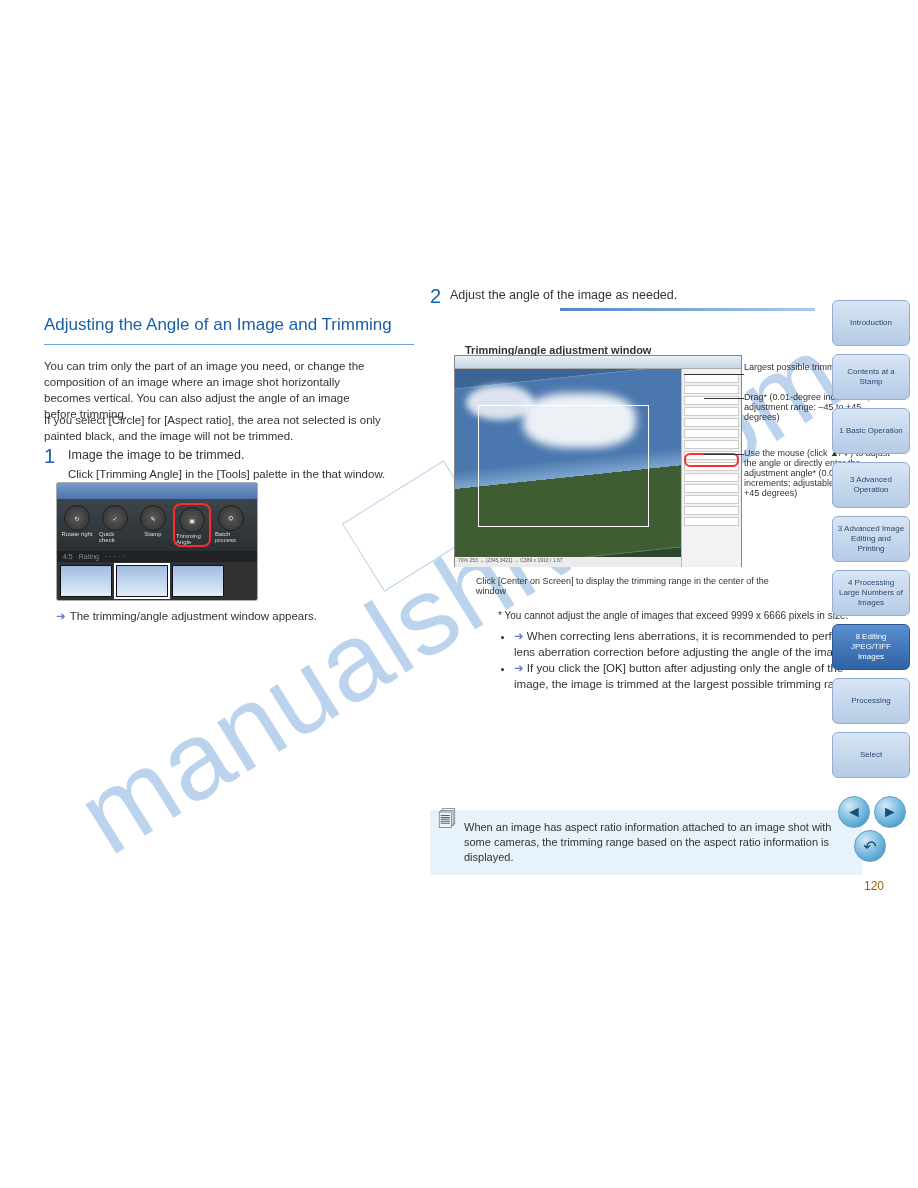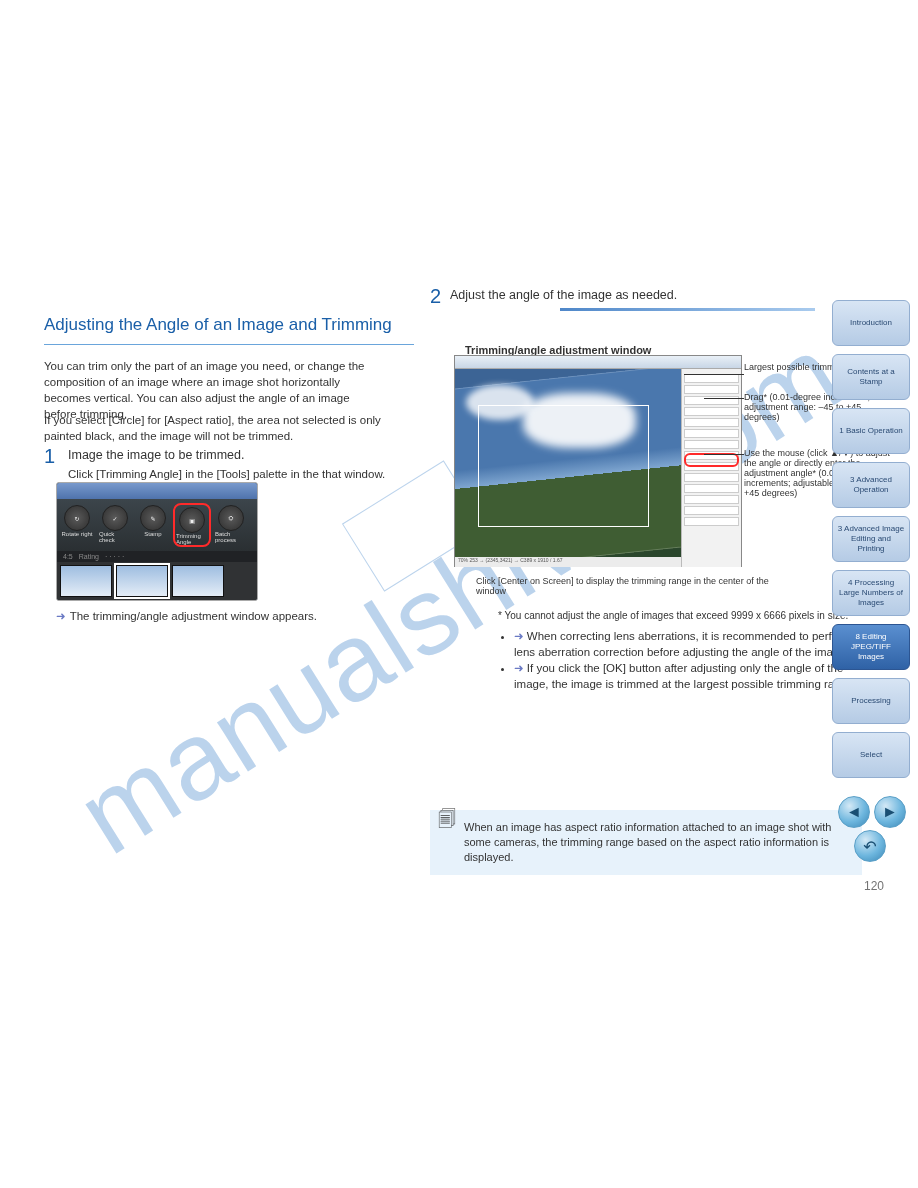--- a/index.html
+++ b/index.html
@@ -118,21 +118,21 @@
     .nav-btn.active { background: linear-gradient(#5a8fd0,#2f62a6); color:#fff; border-color:#2c5592;}
 
     .nav-circles { position:absolute; right:12px; top:796px; display:flex; gap:4px;}
     .nav-circle {
       width:30px;height:30px;border-radius:50%;
       background: radial-gradient(circle at 35% 30%, #d4e9f6, #6db6de 55%, #3b87b6);
       display:flex;align-items:center;justify-content:center;color:#1a4f73;font-size:16px;
       border:1px solid #5a9fc7;
     }
     .nav-return { position:absolute; right:32px; top:830px;}
-    .pagenum { position:absolute; right:34px; bottom:295px; font-size:12px; color:#737373;}
+    .pagenum { position:absolute; right:34px; bottom:295px; font-size:12px; color:#a16207;}
 
     
     .watermark {
       position:absolute; top:50%; left:50%; transform:translate(-50%,-50%) rotate(-32deg);
       font-size:110px; color:rgba(60,130,200,.35); font-weight:400; pointer-events:none;
       white-space:nowrap; letter-spacing:1px; font-family: 'Segoe UI', Arial, sans-serif;
     }
     .watermark-rect {
       position:absolute; top:486px; left:354px; width:118px; height:78px;
       border:1px solid rgba(60,130,200,.35); transform:rotate(-32deg); pointer-events:none;

